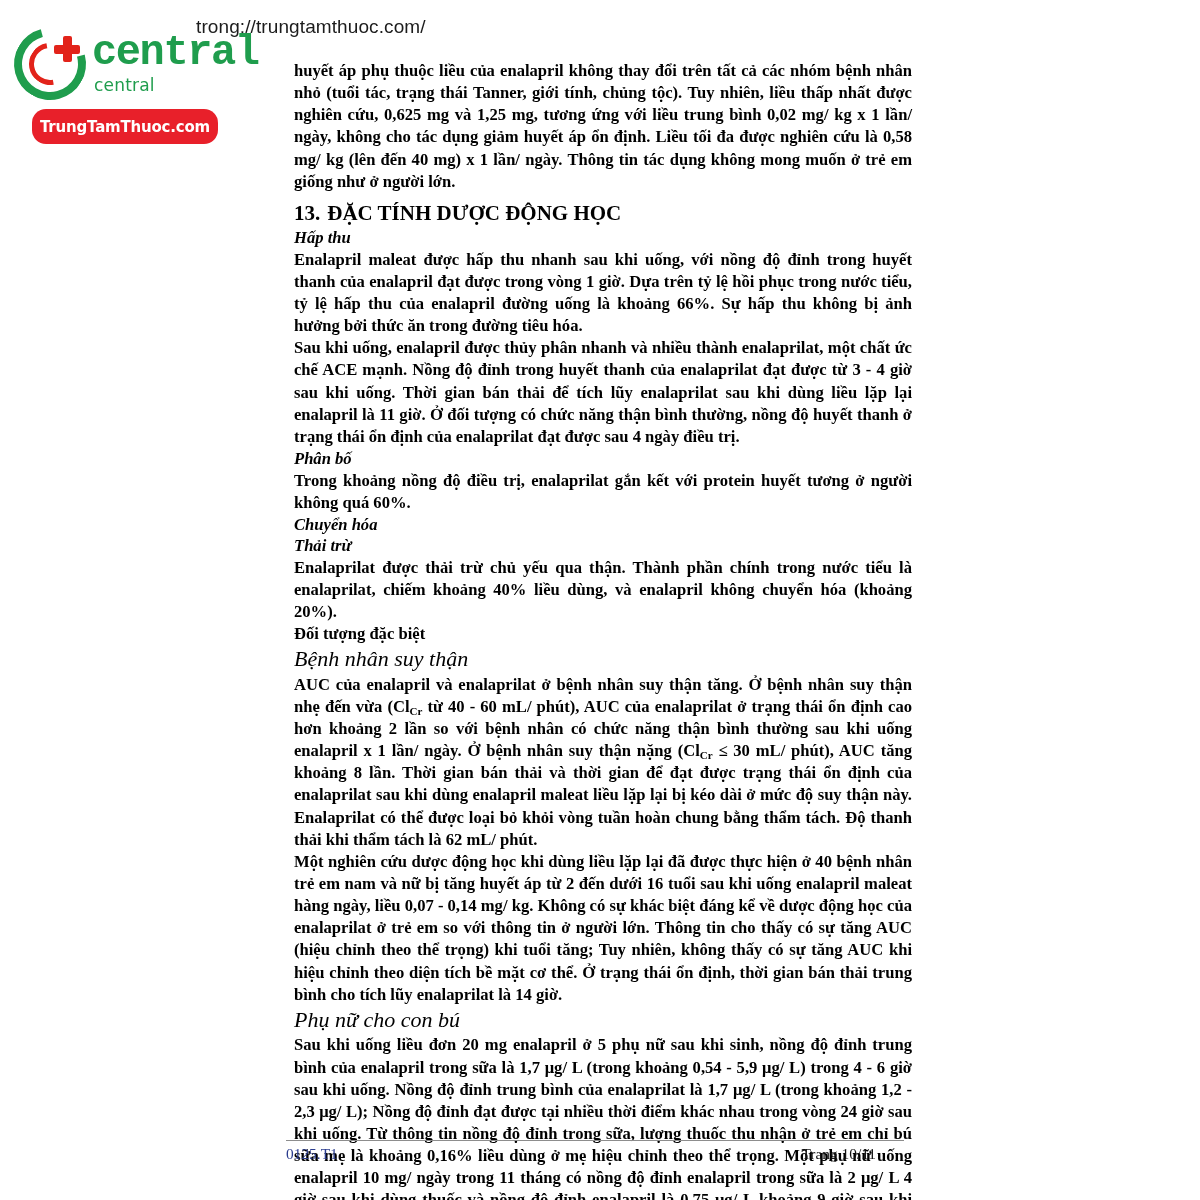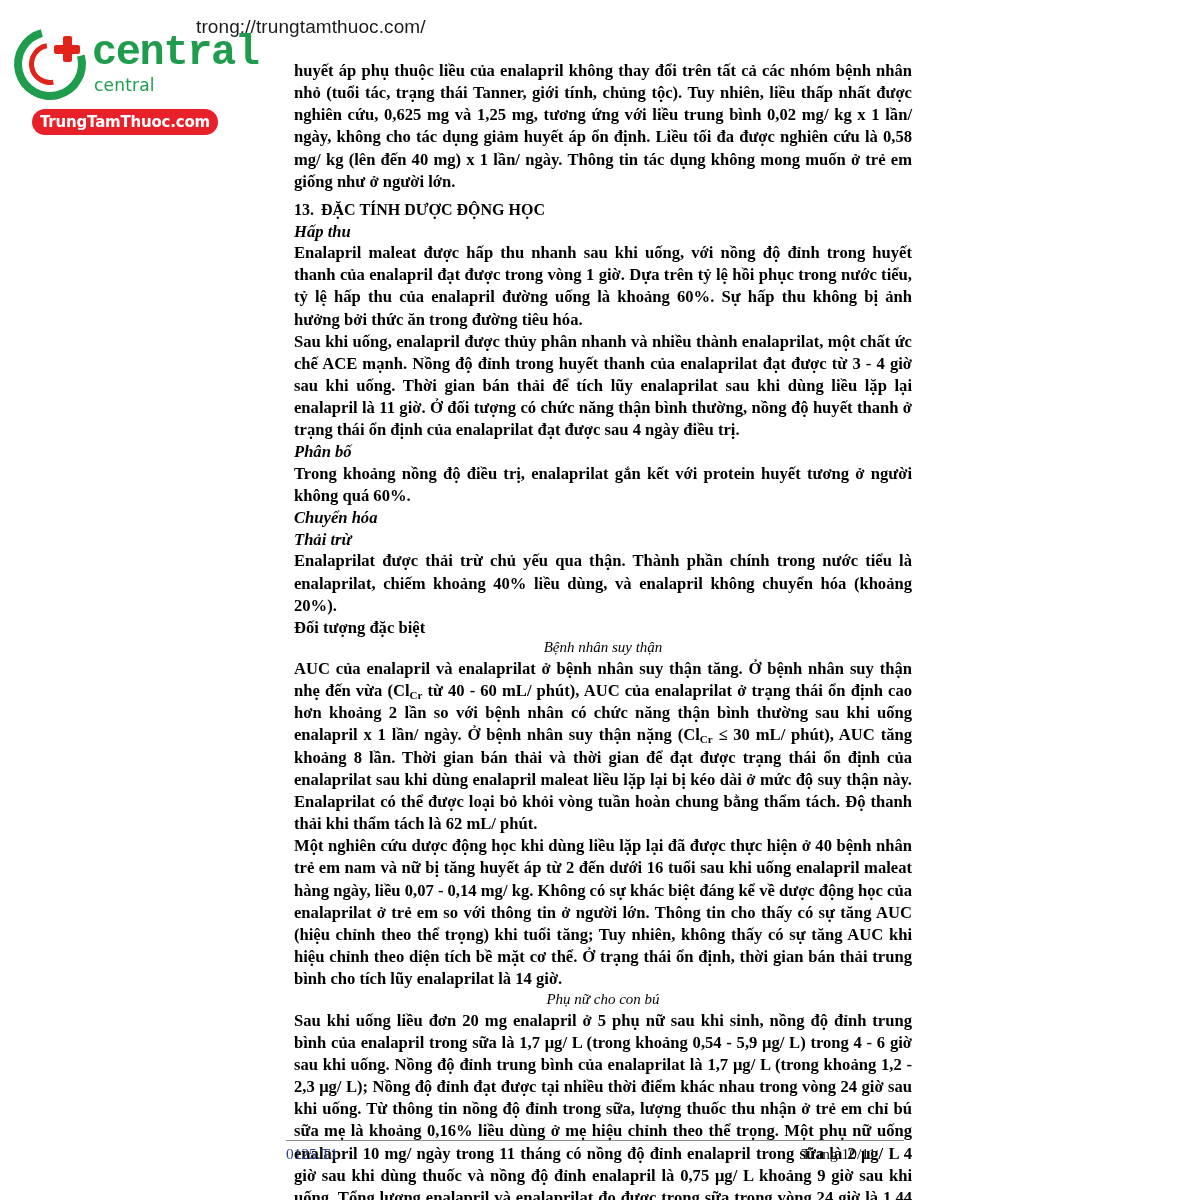--- a/index.html
+++ b/index.html
@@ -93,21 +93,21 @@
     color: #1f9d4d;
     letter-spacing: .2px;
     display: block;
     margin-top: 4px;
     margin-left: 2px;
   }
   #brand-pill {
     margin-top: 9px;
     margin-left: 18px;
     width: 186px;
-    height: 26px;
+    height: 35px;
     background: #e8202a;
     border-radius: 14px;
     display: flex;
     align-items: center;
     justify-content: center;
   }
   #brand-pill-label {
     font-family: "DejaVu Sans", sans-serif;
     font-size: 15px;
     font-weight: 700;
@@ -128,21 +128,21 @@
     line-height: 1.335;
     color: #000000;
     text-align: justify;
     text-justify: inter-word;
   }
   #doc-body p { margin: 0; }
 
   .para { text-align: justify; font-weight: bold; }
 
   h2.section-heading {
-    font-size: 16px;
+    font-size: 21px;
     font-weight: 700;
     margin: 7px 0 0 0;
     line-height: 1.3;
     text-align: left;
   }
   h2.section-heading .sec-num { margin-right: 7px; }
 
   h3.sub-bold {
     font-size: 16.6px;
     font-weight: 700;
@@ -153,26 +153,26 @@
   }
   h3.sub-bold-upright {
     font-size: 16.6px;
     font-weight: 700;
     font-style: normal;
     margin: 0;
     line-height: 1.3;
     text-align: left;
   }
   h4.sub-italic {
-    font-size: 15px;
+    font-size: 22px;
     font-weight: 400;
     font-style: italic;
     margin: 0;
     line-height: 1.3;
-    text-align: center;
+    text-align: left;
   }
 
   sub { font-size: 0.66em; vertical-align: -0.24em; }
 
   
   #footer {
     position: absolute;
     left: 286px; top: 1140px;
     width: 618px;
   }
@@ -222,21 +222,21 @@
   <div id="doc-column">
     <div id="doc-body">
 
       <p class="para">huyết áp phụ thuộc liều của enalapril không thay đổi trên tất cả các nhóm bệnh nhân nhỏ (tuổi tác, trạng thái Tanner, giới tính, chủng tộc). Tuy nhiên, liều thấp nhất được nghiên cứu, 0,625 mg và 1,25 mg, tương ứng với liều trung bình 0,02 mg/ kg x 1 lần/ ngày, không cho tác dụng giảm huyết áp ổn định. Liều tối đa được nghiên cứu là 0,58 mg/ kg (lên đến 40 mg) x 1 lần/ ngày. Thông tin tác dụng không mong muốn ở trẻ em giống như ở người lớn.</p>
 
       <h2 class="section-heading">
         <span class="sec-num">13.</span><span>ĐẶC TÍNH DƯỢC ĐỘNG HỌC</span>
       </h2>
 
       <h3 class="sub-bold">Hấp thu</h3>
-      <p class="para">Enalapril maleat được hấp thu nhanh sau khi uống, với nồng độ đỉnh trong huyết thanh của enalapril đạt được trong vòng 1 giờ. Dựa trên tỷ lệ hồi phục trong nước tiểu, tỷ lệ hấp thu của enalapril đường uống là khoảng 60%. Sự hấp thu không bị ảnh hưởng bởi thức ăn trong đường tiêu hóa.</p>
+      <p class="para">Enalapril maleat được hấp thu nhanh sau khi uống, với nồng độ đỉnh trong huyết thanh của enalapril đạt được trong vòng 1 giờ. Dựa trên tỷ lệ hồi phục trong nước tiểu, tỷ lệ hấp thu của enalapril đường uống là khoảng 66%. Sự hấp thu không bị ảnh hưởng bởi thức ăn trong đường tiêu hóa.</p>
       <p class="para">Sau khi uống, enalapril được thủy phân nhanh và nhiều thành enalaprilat, một chất ức chế ACE mạnh. Nồng độ đỉnh trong huyết thanh của enalaprilat đạt được từ 3 - 4 giờ sau khi uống. Thời gian bán thải để tích lũy enalaprilat sau khi dùng liều lặp lại enalapril là 11 giờ. Ở đối tượng có chức năng thận bình thường, nồng độ huyết thanh ở trạng thái ổn định của enalaprilat đạt được sau 4 ngày điều trị.</p>
 
       <h3 class="sub-bold">Phân bố</h3>
       <p class="para">Trong khoảng nồng độ điều trị, enalaprilat gắn kết với protein huyết tương ở người không quá 60%.</p>
 
       <h3 class="sub-bold">Chuyển hóa</h3>
 
       <h3 class="sub-bold">Thải trừ</h3>
       <p class="para">Enalaprilat được thải trừ chủ yếu qua thận. Thành phần chính trong nước tiểu là enalaprilat, chiếm khoảng 40% liều dùng, và enalapril không chuyển hóa (khoảng 20%).</p>
 

